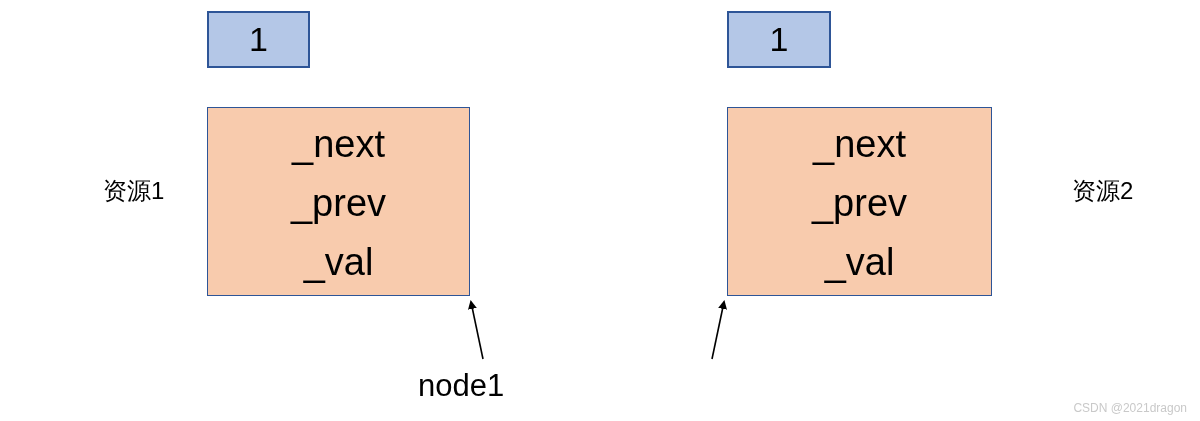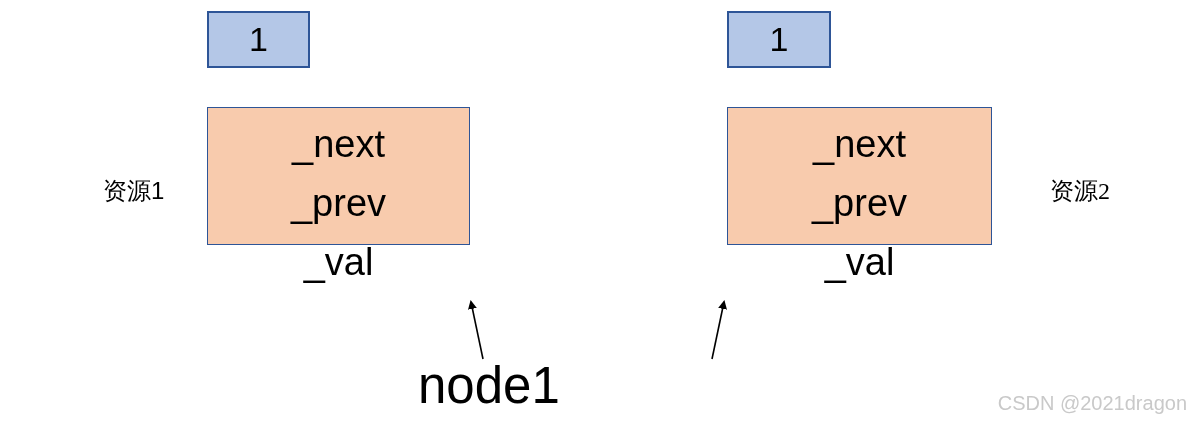--- a/index.html
+++ b/index.html
@@ -36,54 +36,54 @@
     display: flex;
     align-items: center;
     justify-content: center;
     font-size: 34px;
   }
   .count-box-1 { left: 207px; width: 103px; }
   .count-box-2 { left: 727px; width: 104px; }
   .node-box {
     position: absolute;
     top: 107px;
-    height: 138px;
+    height: 189px;
     background: var(--node-box-fill);
     border: 1.5px solid var(--node-box-border);
     padding-top: 7px;
     text-align: center;
   }
   .node-box-1 { left: 207px; width: 263px; }
   .node-box-2 { left: 727px; width: 265px; }
   .field {
     font-size: 38px;
     line-height: 59px;
     white-space: pre;
   }
   .res-label {
     position: absolute;
     font-size: 24px;
     line-height: 36px;
     white-space: nowrap;
   }
   .res-label-1 { left: 103px; top: 173px; }
-  .res-label-2 { left: 1050px; top: 173px; font-family: Liberation Serif, serif; }
+  .res-label-2 { left: 1072px; top: 173px; }
   .node-label {
     position: absolute;
-    font-size: 51px;
+    font-size: 31px;
     line-height: 46px;
     white-space: nowrap;
   }
   .node-label-1 { left: 418px; top: 363px; }
   .node-label-2 { left: 658px; top: 363px; }
   .watermark {
     position: absolute;
     right: 13px;
     bottom: 6px;
-    font-size: 20px;
+    font-size: 12px;
     color: var(--watermark);
     white-space: nowrap;
   }
 </style>
 </head>
 <body>
 
 <div class="canvas">
 
   <svg class="arrows" viewBox="0 0 1200 421" xmlns="http://www.w3.org/2000/svg">

